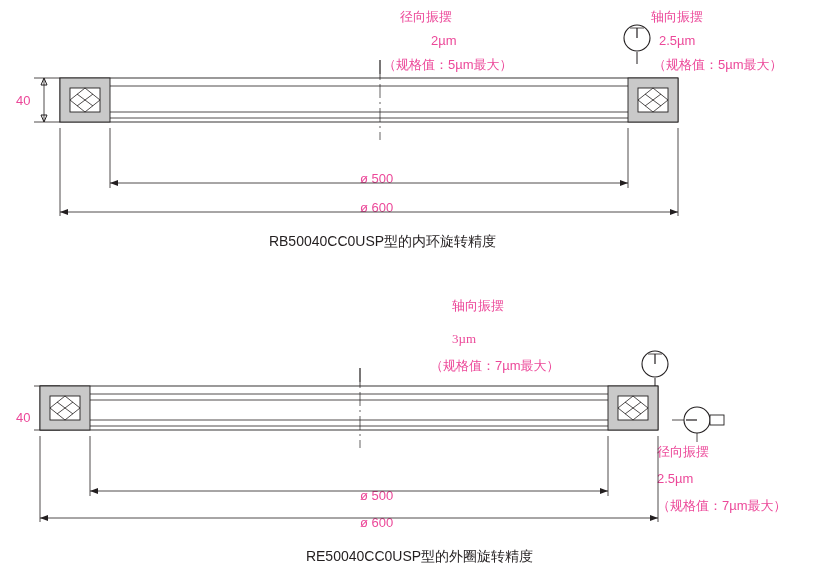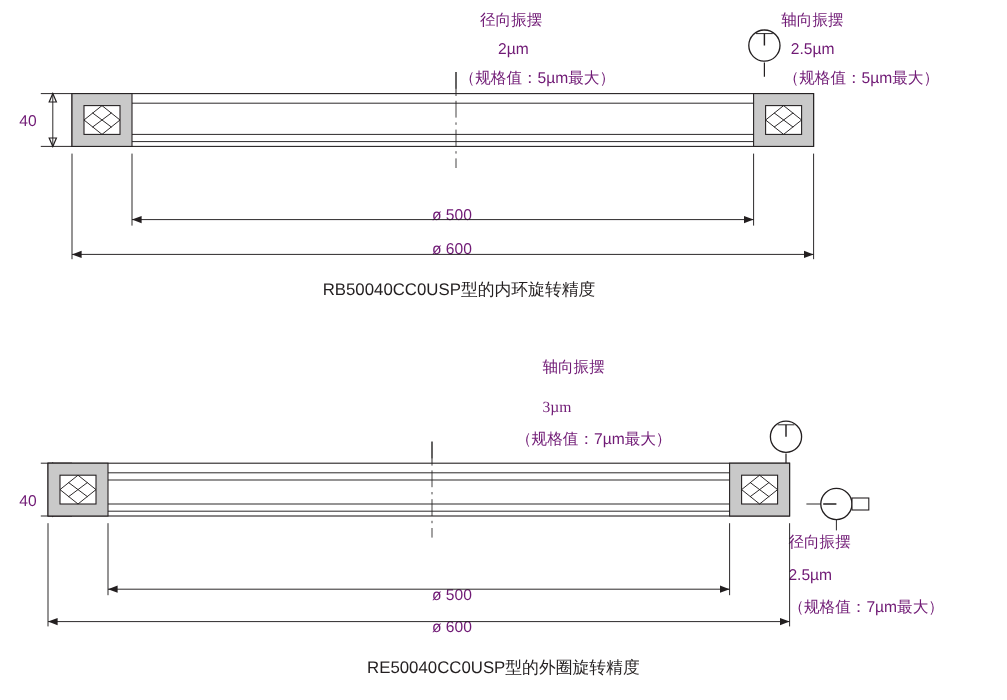--- a/index.html
+++ b/index.html
@@ -6,38 +6,38 @@
   body{
     width:839px;height:583px;
     background:#ffffff;
     font-family:"Liberation Sans","DejaVu Sans",sans-serif;
     color:#231f20;
     position:relative;
     overflow:hidden;
   }
   .stage{position:absolute;left:0;top:0;width:839px;height:583px;}
   .abs{position:absolute;}
-  .txt{font-size:13px;line-height:18px;white-space:nowrap;color:#701a75;}
+  .txt{font-size:13px;line-height:18px;white-space:nowrap;color:#ec4899;}
   .caption{font-size:14px;white-space:nowrap;text-align:center;}
   svg{display:block;}
   .ln{stroke:#231f20;stroke-width:1;fill:none;}
   .ln-thin{stroke:#231f20;stroke-width:0.8;fill:none;}
   .dash{stroke:#231f20;stroke-width:0.7;fill:none;stroke-dasharray:14 4 2 4;}
   .gray{fill:#c9c9c9;stroke:#231f20;stroke-width:0.9;}
   .white{fill:#ffffff;stroke:#231f20;stroke-width:0.9;}
   .gaugeface{fill:#ffffff;stroke:#231f20;stroke-width:1.1;}
   .needle{stroke:#231f20;stroke-width:1.2;}
 </style>
 </head>
 <body>
 
 <div class="stage">
 
   <div class="abs txt" style="left:400px;top:8px;">径向振摆</div>
-  <div class="abs txt" style="left:415px;top:32px;">2µm</div>
+  <div class="abs txt" style="left:431px;top:32px;">2µm</div>
   <div class="abs txt" style="left:383px;top:56px;">（规格值：5µm最大）</div>
 
   <div class="abs txt" style="left:651px;top:8px;">轴向振摆</div>
   <div class="abs txt" style="left:659px;top:32px;">2.5µm</div>
   <div class="abs txt" style="left:653px;top:56px;">（规格值：5µm最大）</div>
 
   <div class="abs txt" style="left:16px;top:92px;">40</div>
 
   <div class="abs txt" style="left:360px;top:170px;">ø 500</div>
   <div class="abs txt" style="left:360px;top:199px;">ø 600</div>

